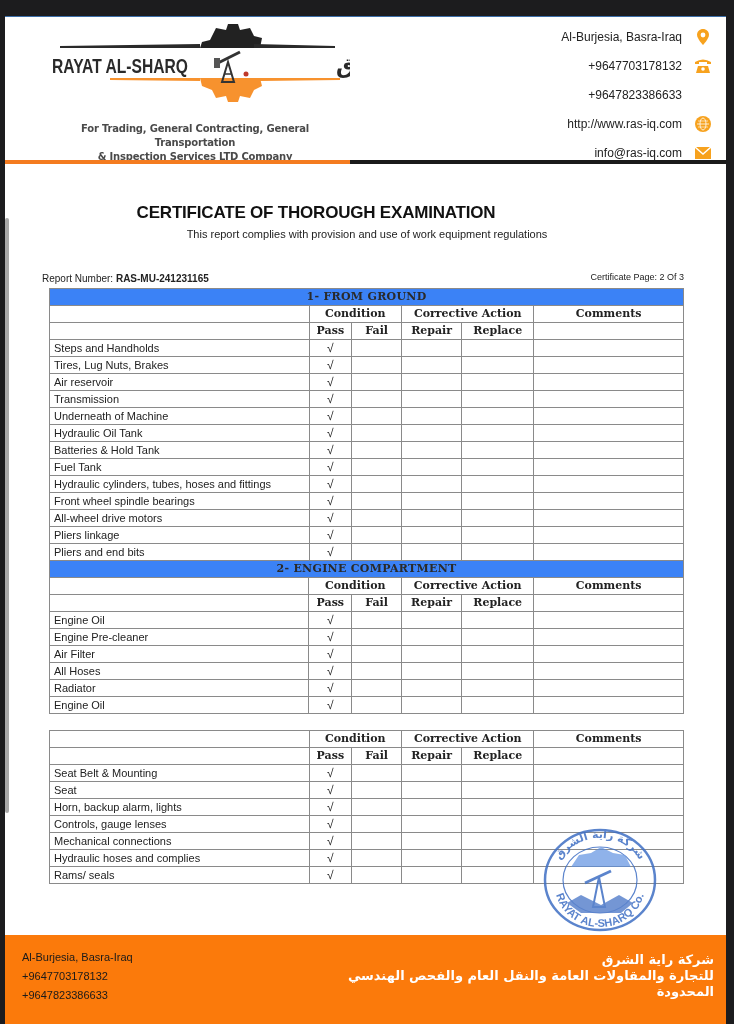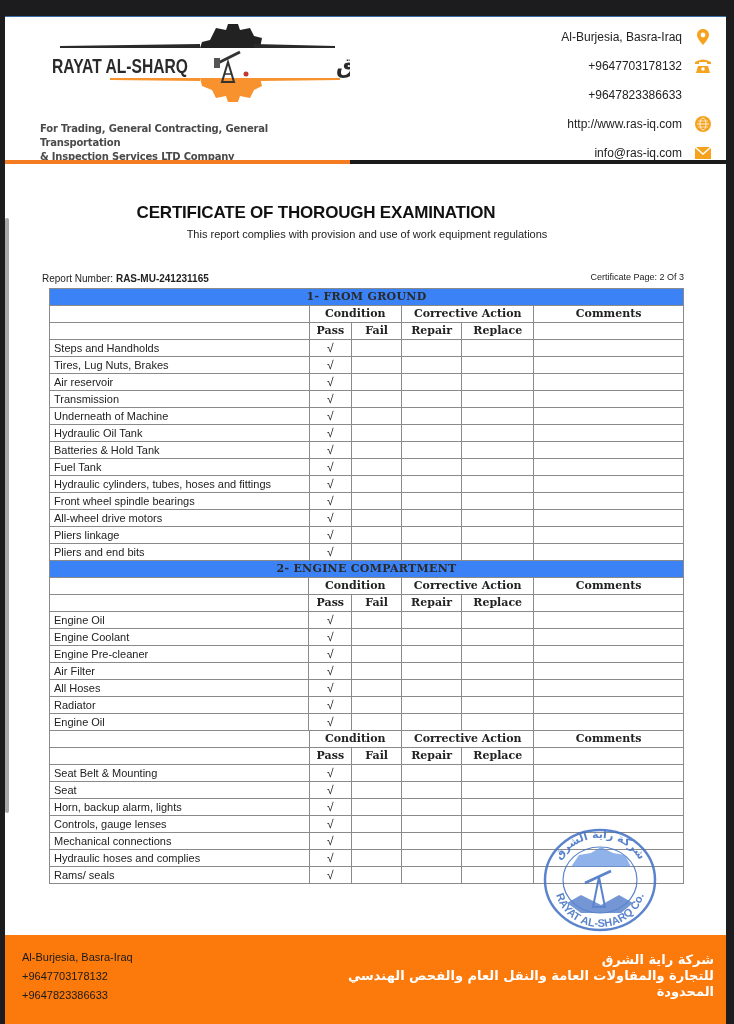--- a/index.html
+++ b/index.html
@@ -4,21 +4,21 @@
 <style>
   html, body { margin:0; padding:0; }
   body { width:734px; height:1024px; background:#1c1c1e; position:relative; overflow:hidden; font-family:"Liberation Sans", sans-serif; }
   .page { position:absolute; left:5px; top:17px; width:721px; height:1007px; background:#ffffff; }
   .topline { position:absolute; left:5px; top:16px; width:721px; height:1px; background:#3c6ea8; }
   .rightframe { position:absolute; left:726px; top:0; width:8px; height:1024px; background:#1c1c1e; }
   .scrollbar { position:absolute; left:5px; top:218px; width:4px; height:595px; background:#a9a9a9; border-radius:2px; }
 
   
   .logo { position:absolute; left:40px; top:22px; width:310px; height:80px; }
-  .tagline { position:absolute; left:40px; top:122px; width:310px; font-size:10px; font-weight:bold; color:#4a4a4a; line-height:14px; font-family:"DejaVu Sans", sans-serif; letter-spacing:-0.2px; }
+  .tagline { position:absolute; left:40px; top:122px; width:310px; text-align:center; font-size:10px; font-weight:bold; color:#4a4a4a; line-height:14px; font-family:"DejaVu Sans", sans-serif; letter-spacing:-0.2px; }
   .contacts { position:absolute; right:22px; top:22px; width:260px; }
   .contact-row { height:29px; display:flex; align-items:center; justify-content:flex-end; font-size:12px; color:#222; }
   .contact-row .ico { width:18px; height:18px; margin-left:12px; display:flex; align-items:center; justify-content:center; }
   .contact-row .ico.blank { visibility:hidden; }
   .hdr-bar-orange { position:absolute; left:5px; top:160px; width:345px; height:4px; background:#f47b20; }
   .hdr-bar-dark { position:absolute; left:350px; top:160px; width:376px; height:4px; background:#1a1a1a; }
 
   .title { position:absolute; left:0; top:203px; width:632px; text-align:center; font-size:17px; font-weight:bold; color:#111; letter-spacing:-0.2px; }
   .subtitle { position:absolute; left:0; top:228px; width:734px; text-align:center; font-size:11px; color:#222; }
   .report-no { position:absolute; left:42px; top:273px; font-size:10px; color:#222; }
@@ -291,28 +291,20 @@
         </tr>
         <tr>
           <td>Engine Oil</td>
           <td class="chk">√</td>
           <td class="chk"></td>
           <td></td>
           <td></td>
           <td></td>
         </tr>
         <tr>
-          <td>Engine Coolant</td>
-          <td class="chk">√</td>
-          <td class="chk"></td>
-          <td></td>
-          <td></td>
-          <td></td>
-        </tr>
-        <tr>
           <td>Engine Pre-cleaner</td>
           <td class="chk">√</td>
           <td class="chk"></td>
           <td></td>
           <td></td>
           <td></td>
         </tr>
         <tr>
           <td>Air Filter</td>
           <td class="chk">√</td>

